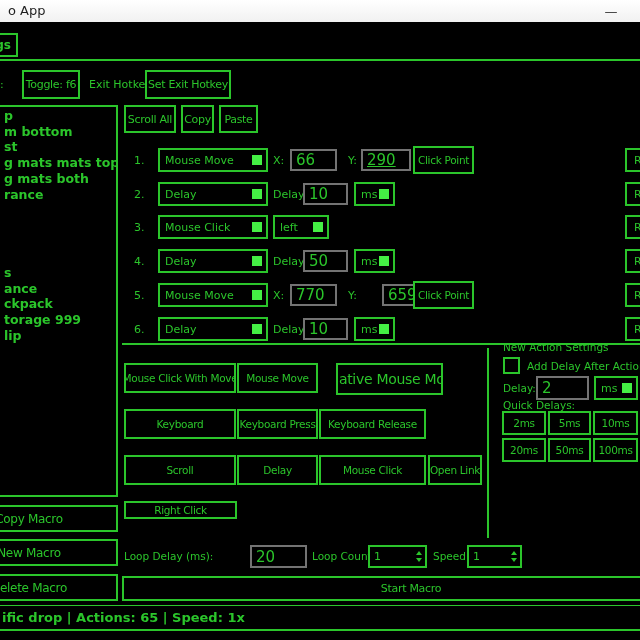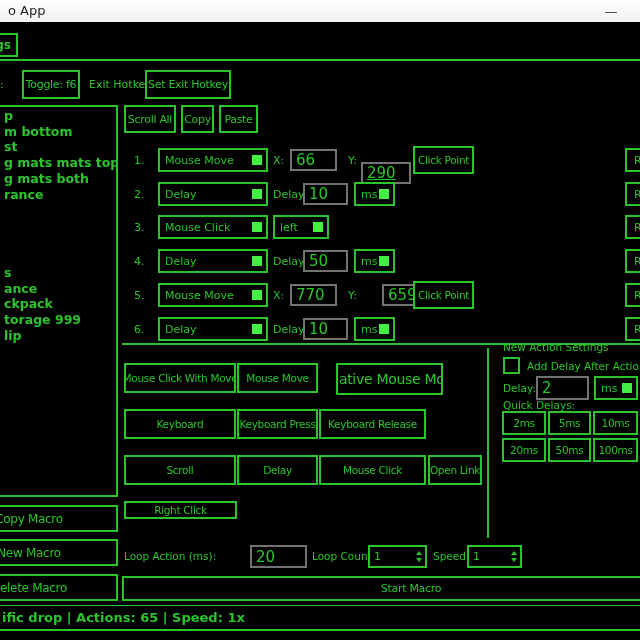--- a/index.html
+++ b/index.html
@@ -101,21 +101,21 @@
 
   <div class="row" style="top:148px">
     <span class="lbl num">1.</span>
     <div class="combo" style="left:158px;top:0;width:110px;height:24px">
       <span>Mouse Move</span>
       <span class="sq"></span>
     </div>
     <span class="lbl" style="left:273px;top:6px">X:</span>
     <input class="gin" style="left: 290px; top: 1px; width: 47px; height: 22px;" value="66">
     <span class="lbl" style="left:348px;top:6px">Y:</span>
-    <input class="gin" style="left: 361px; top: 14px; width: 50px; height: 22px; text-decoration: underline;" value="290">
+    <input class="gin" style="left: 361px; top: 1px; width: 50px; height: 22px; text-decoration: underline;" value="290">
     <div class="gbtn cp" style="left:413px;top:-2px;width:61px;height:28px">Click Point</div>
     <div class="gbtn" style="left:625px;top:0;width:70px;height:24px;justify-content:flex-start;padding-left:7px">R</div>
   </div>
 
   <div class="row" style="top:182px">
     <span class="lbl num">2.</span>
     <div class="combo" style="left:158px;top:0;width:110px;height:24px">
       <span>Delay</span>
       <span class="sq"></span>
     </div>
@@ -213,21 +213,21 @@
     <span class="sq"></span>
   </div>
   <span class="rp-lbl" style="left:503px;top:399px">Quick Delays:</span>
   <div class="gbtn" style="left:502px;top:411px;width:44px;height:24px;font-size:10.5px">2ms</div>
   <div class="gbtn" style="left:548px;top:411px;width:43px;height:24px;font-size:10.5px">5ms</div>
   <div class="gbtn" style="left:593px;top:411px;width:45px;height:24px;font-size:10.5px">10ms</div>
   <div class="gbtn" style="left:502px;top:438px;width:44px;height:24px;font-size:10.5px">20ms</div>
   <div class="gbtn" style="left:548px;top:438px;width:43px;height:24px;font-size:10.5px">50ms</div>
   <div class="gbtn" style="left:593px;top:438px;width:45px;height:24px;font-size:10.5px">100ms</div>
 
-  <span class="lbl" style="left:124px;top:550px;font-size:10.5px">Loop Action (ms):</span>
+  <span class="lbl" style="left:124px;top:550px;font-size:10.5px">Loop Delay (ms):</span>
   <input class="gin" style="left: 250px; top: 545px; width: 57px; height: 23px;" value="20">
   <span class="lbl" style="left:312px;top:550px;font-size:10.5px">Loop Count:</span>
   <div class="spin" style="left:368px;top:545px;width:59px;height:23px">
     <span class="val">1</span>
     <span class="arrows">
         <i class="up"></i>
         <i class="dn"></i>
       </span>
   </div>
   <span class="lbl" style="left:433px;top:550px;font-size:10.5px">Speed:</span>

